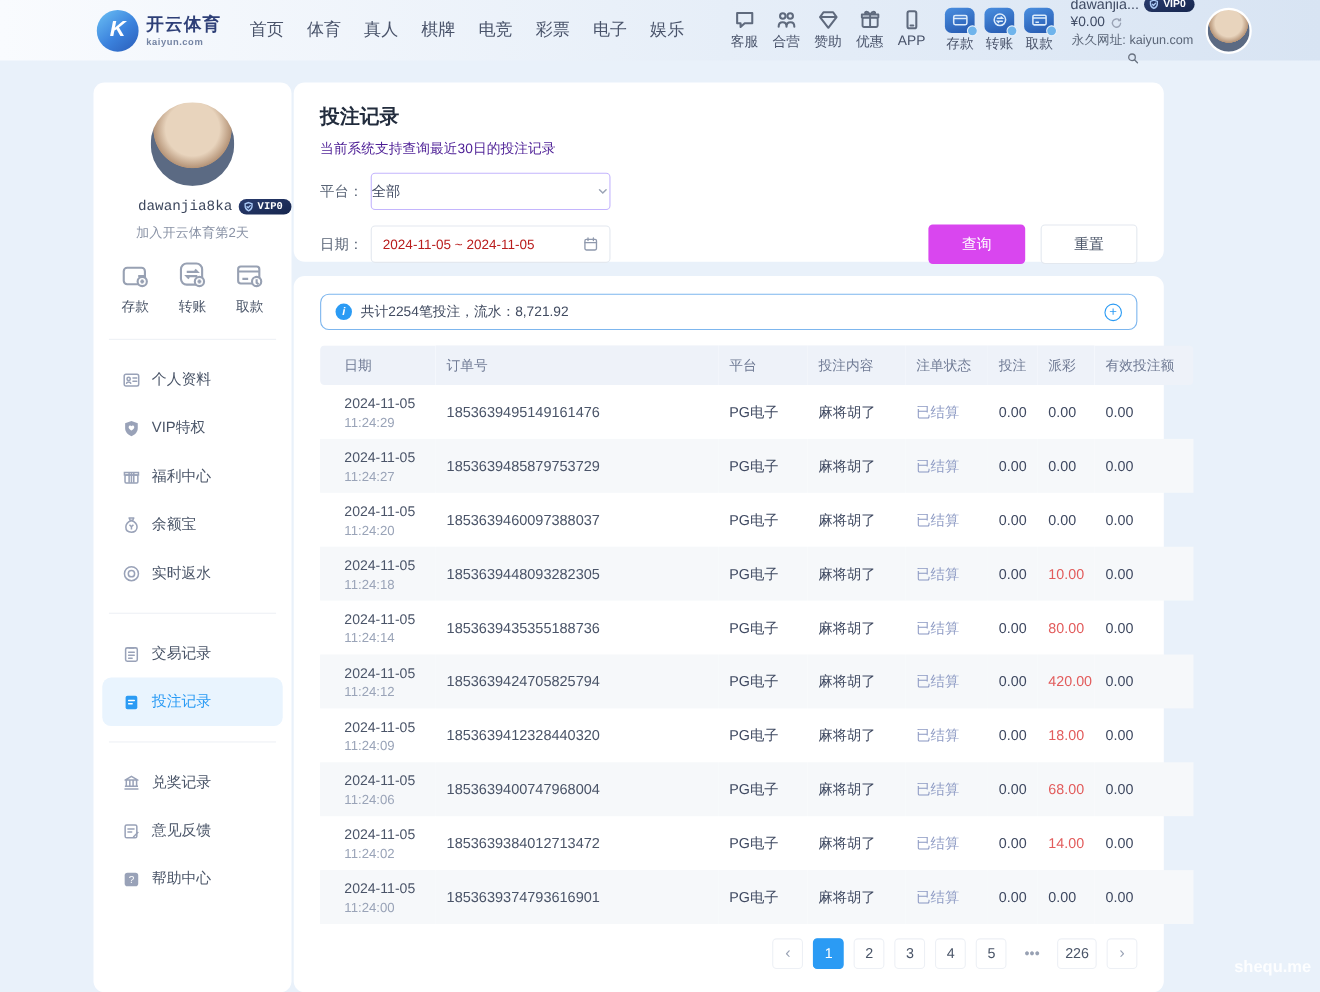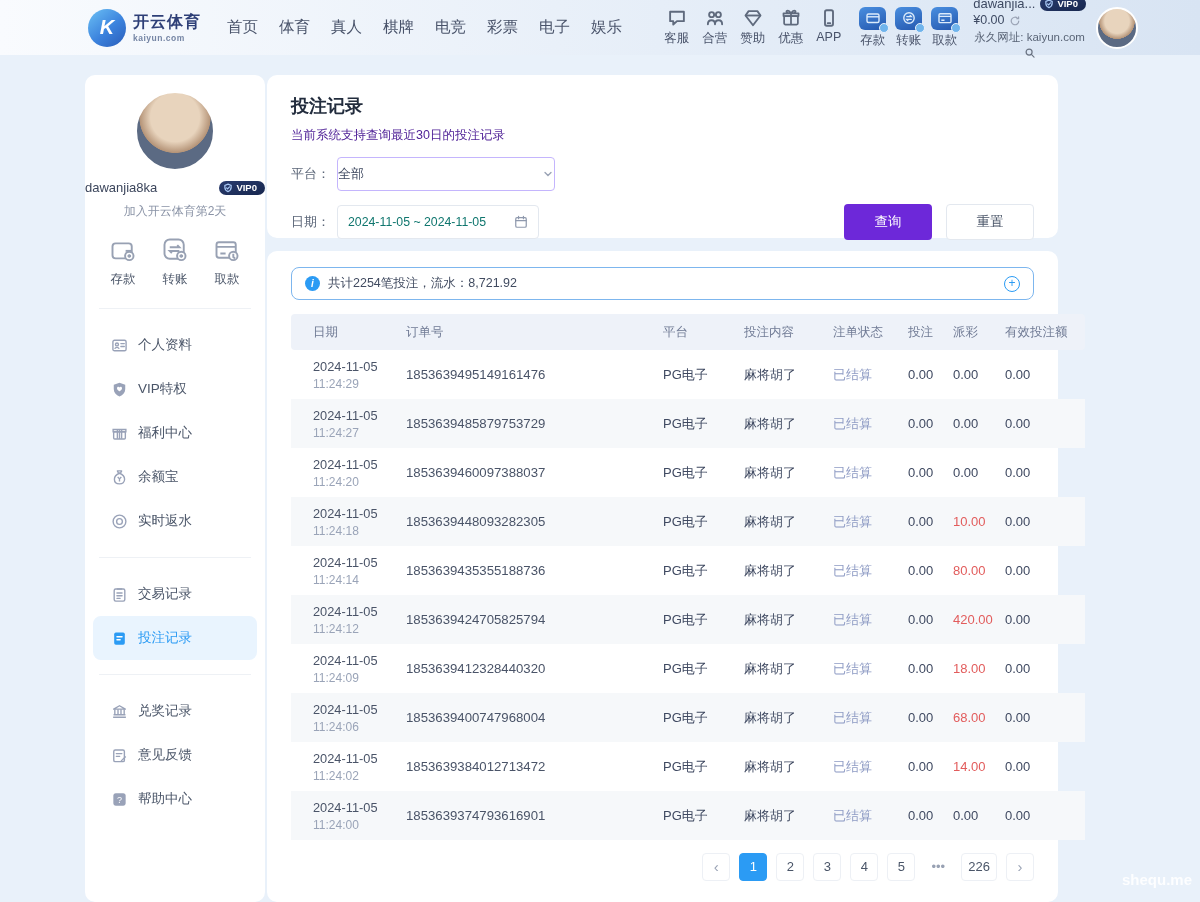--- a/index.html
+++ b/index.html
@@ -37,21 +37,21 @@
   .u-row2 { display:flex; align-items:center; gap:4px; font-size:12.5px; color:#3e4a63; margin-top:1px; }
   .u-row3 { display:flex; align-items:center; gap:3px; font-size:11.5px; color:#5a6577; margin-top:1px;flex-direction:column; }
   .avatar { border-radius:50%; background:radial-gradient(circle at 50% 32%,#e8d4bd 0 38%,#b59478 55%,#5b6a83 56%);
             border:2px solid #fff; }
   .avatar.sm { width:42px; height:42px; margin-left:10px; cursor:pointer; }
 
   
   .sidebar { position:absolute; left:85px; top:75px; width:180px; height:827px; background:#fff; border-radius:10px; }
   .profile { text-align:center; padding-top:16px; }
   .avatar.lg { width:80px; height:80px; margin:0 auto; }
-  .p-name { display:flex; align-items:center; justify-content:space-between; gap:6px; margin-top:9px; }
+  .p-name { display:flex; align-items:center; justify-content:flex-end; gap:6px; margin-top:9px;font-family:Liberation Mono, monospace; }
   .p-name .uname { font-size:13px; color:#3c465c; }
   .join { font-size:12px; color:#8a93a6; margin-top:8px; }
   .quick { display:flex; justify-content:space-between; padding:16px 24px 14px; }
   .qitem { display:flex; flex-direction:column; align-items:center; gap:7px; cursor:pointer; color:#98a1b3; }
   .qitem .qlabel { font-size:12.5px; color:#4a5568; }
   .divider { height:1px; background:#eef1f5; margin:6px 14px; }
   .menu { padding:8px 0; }
   .menu-item { height:44px; display:flex; align-items:center; gap:10px; margin:0 8px; padding-left:18px;
                border-radius:8px; color:#99a2b8; cursor:pointer; }
   .menu-item .mlabel { font-size:13.5px; color:#4a5568; }
@@ -64,31 +64,31 @@
   .main { position:absolute; left:267px; top:75px; width:791px; }
   .card { background:#fff; border-radius:10px; }
   .filter-card { height:163px; padding:19px 24px; }
   .f-title { font-size:18px; font-weight:bold; color:#222c3d; }
   .f-sub { font-size:12.5px; color:#4c1d95; margin-top:9px; }
   .f-row { display:flex; align-items:center; margin-top:13px; }
   .f-label { font-size:13px; color:#5a6577; width:46px; flex:none; }
   .selectbox { width:218px; height:34px; border:1px solid #c4b5fd; border-radius:4px; background:#fff;
                display:flex; align-items:center; padding:0 0; font-size:13px; color:#3f4961; cursor:pointer; }
   .selectbox .grow, .datebox .grow { flex:1; }
-  .datebox { width:202px; height:34px; border:1px solid #e3e8ef; border-radius:4px; background:#fff;
-             display:flex; align-items:center; padding:0 10px; font-size:12.3px; color:#0f766e; cursor:pointer; }
+  .datebox { width:218px; height:34px; border:1px solid #e3e8ef; border-radius:4px; background:#fff;
+             display:flex; align-items:center; padding:0 10px; font-size:12.3px; color:#b91c1c; cursor:pointer; }
   .ranges { display:flex; margin-left:12px; }
   .range { height:34px; padding:0 13px; background:#fff; border:1px solid #e3e8ef; margin-left:-1px;
            font-size:13px; color:#4a5568; cursor:pointer; display:flex; align-items:center; }
   .range:first-child { border-radius:4px 0 0 4px; margin-left:0; }
   .range:last-child { border-radius:0 4px 4px 0; }
   .range.active { border:1px solid #2b9bf4; color:#2b9bf4; background:#f4faff; border-radius:4px; z-index:2; }
   .btns { margin-left:auto; display:flex; gap:14px; }
   .btn { width:88px; height:36px; border-radius:4px; font-size:13.5px; cursor:pointer; border:none; }
-  .btn.primary { background:#6d28d9; color:#fff; }
+  .btn.primary { background:#d946ef; color:#fff; }
   .btn.ghost { background:#fff; color:#4a5568; border:1px solid #e3e8ef; }
 
   .table-card { margin-top:13px; height:651px; padding:16px 24px 0; }
   .summary { height:33px; border:1px solid #7db6ee; border-radius:8px; display:flex; align-items:center;
              gap:8px; padding:0 13px; }
   .info-dot { width:15px; height:15px; border-radius:50%; background:#2b9bf4; color:#fff; flex:none;
               font-size:10px; font-weight:bold; font-style:italic; display:flex; align-items:center; justify-content:center; }
   .summary .stext { font-size:12.5px; color:#414b60; flex:1; }
   .plus-dot { width:16px; height:16px; border-radius:50%; border:1.2px solid #2b9bf4; color:#2b9bf4;
               font-size:12px; line-height:13px; text-align:center; cursor:pointer; flex:none; }

